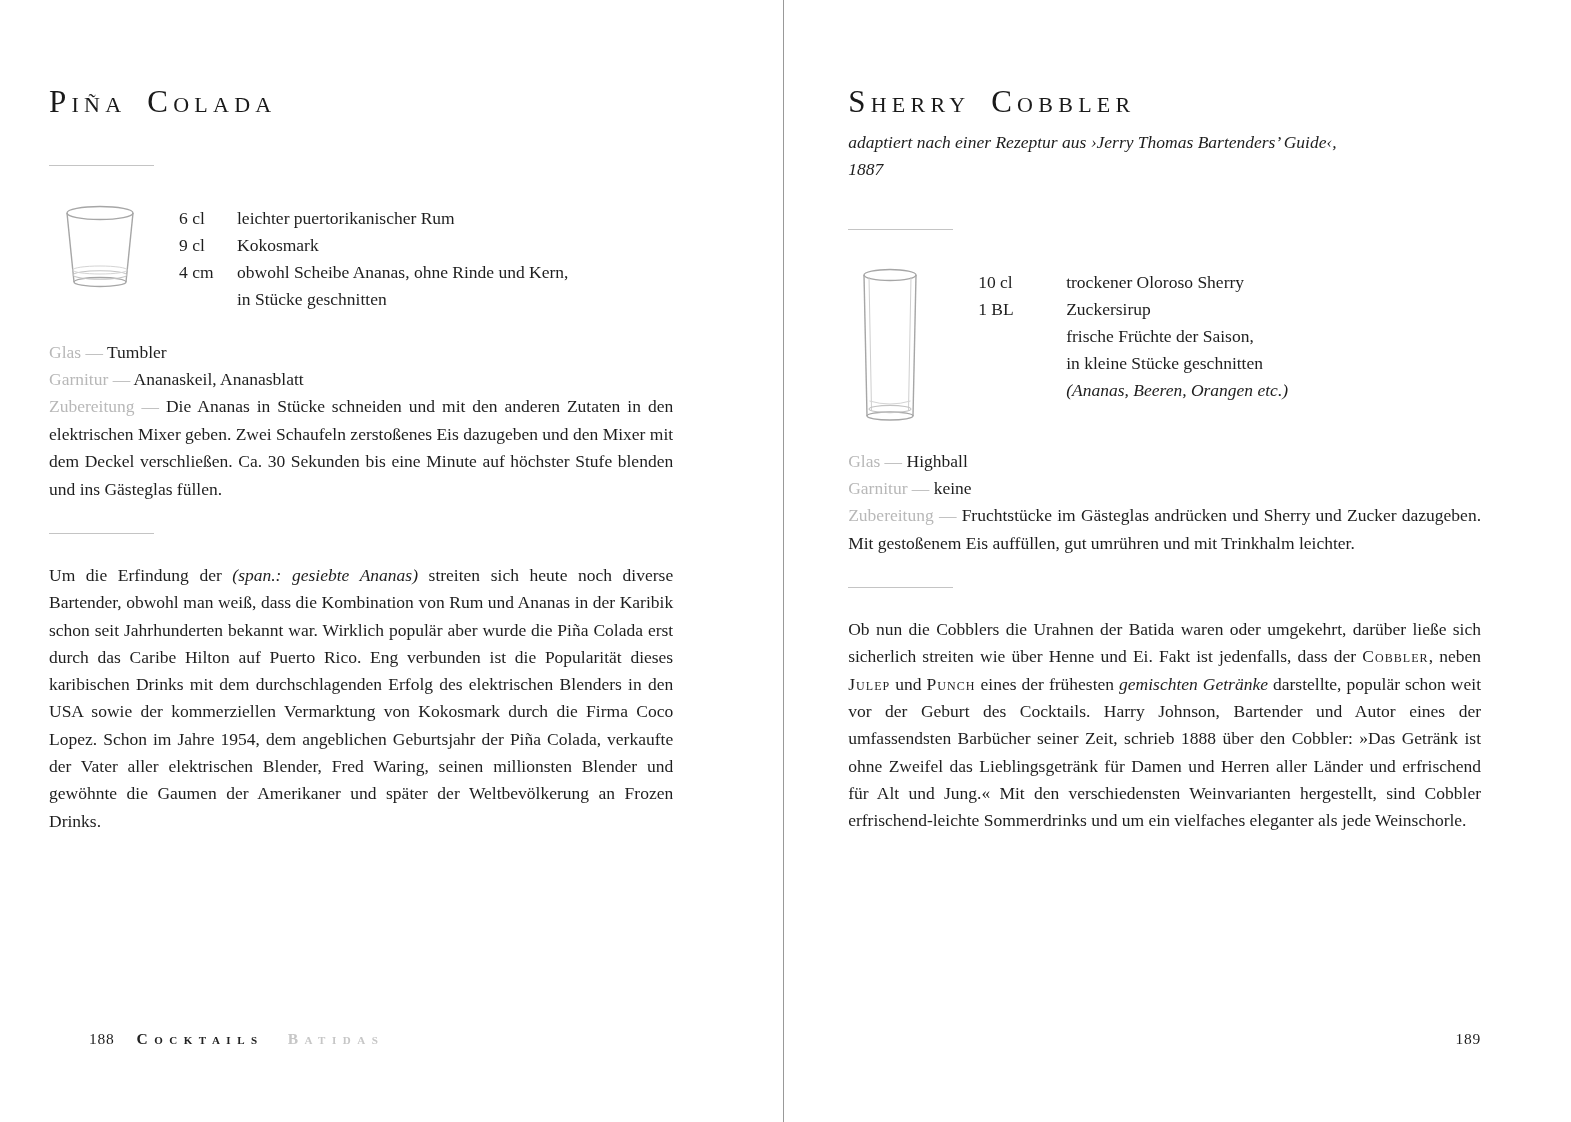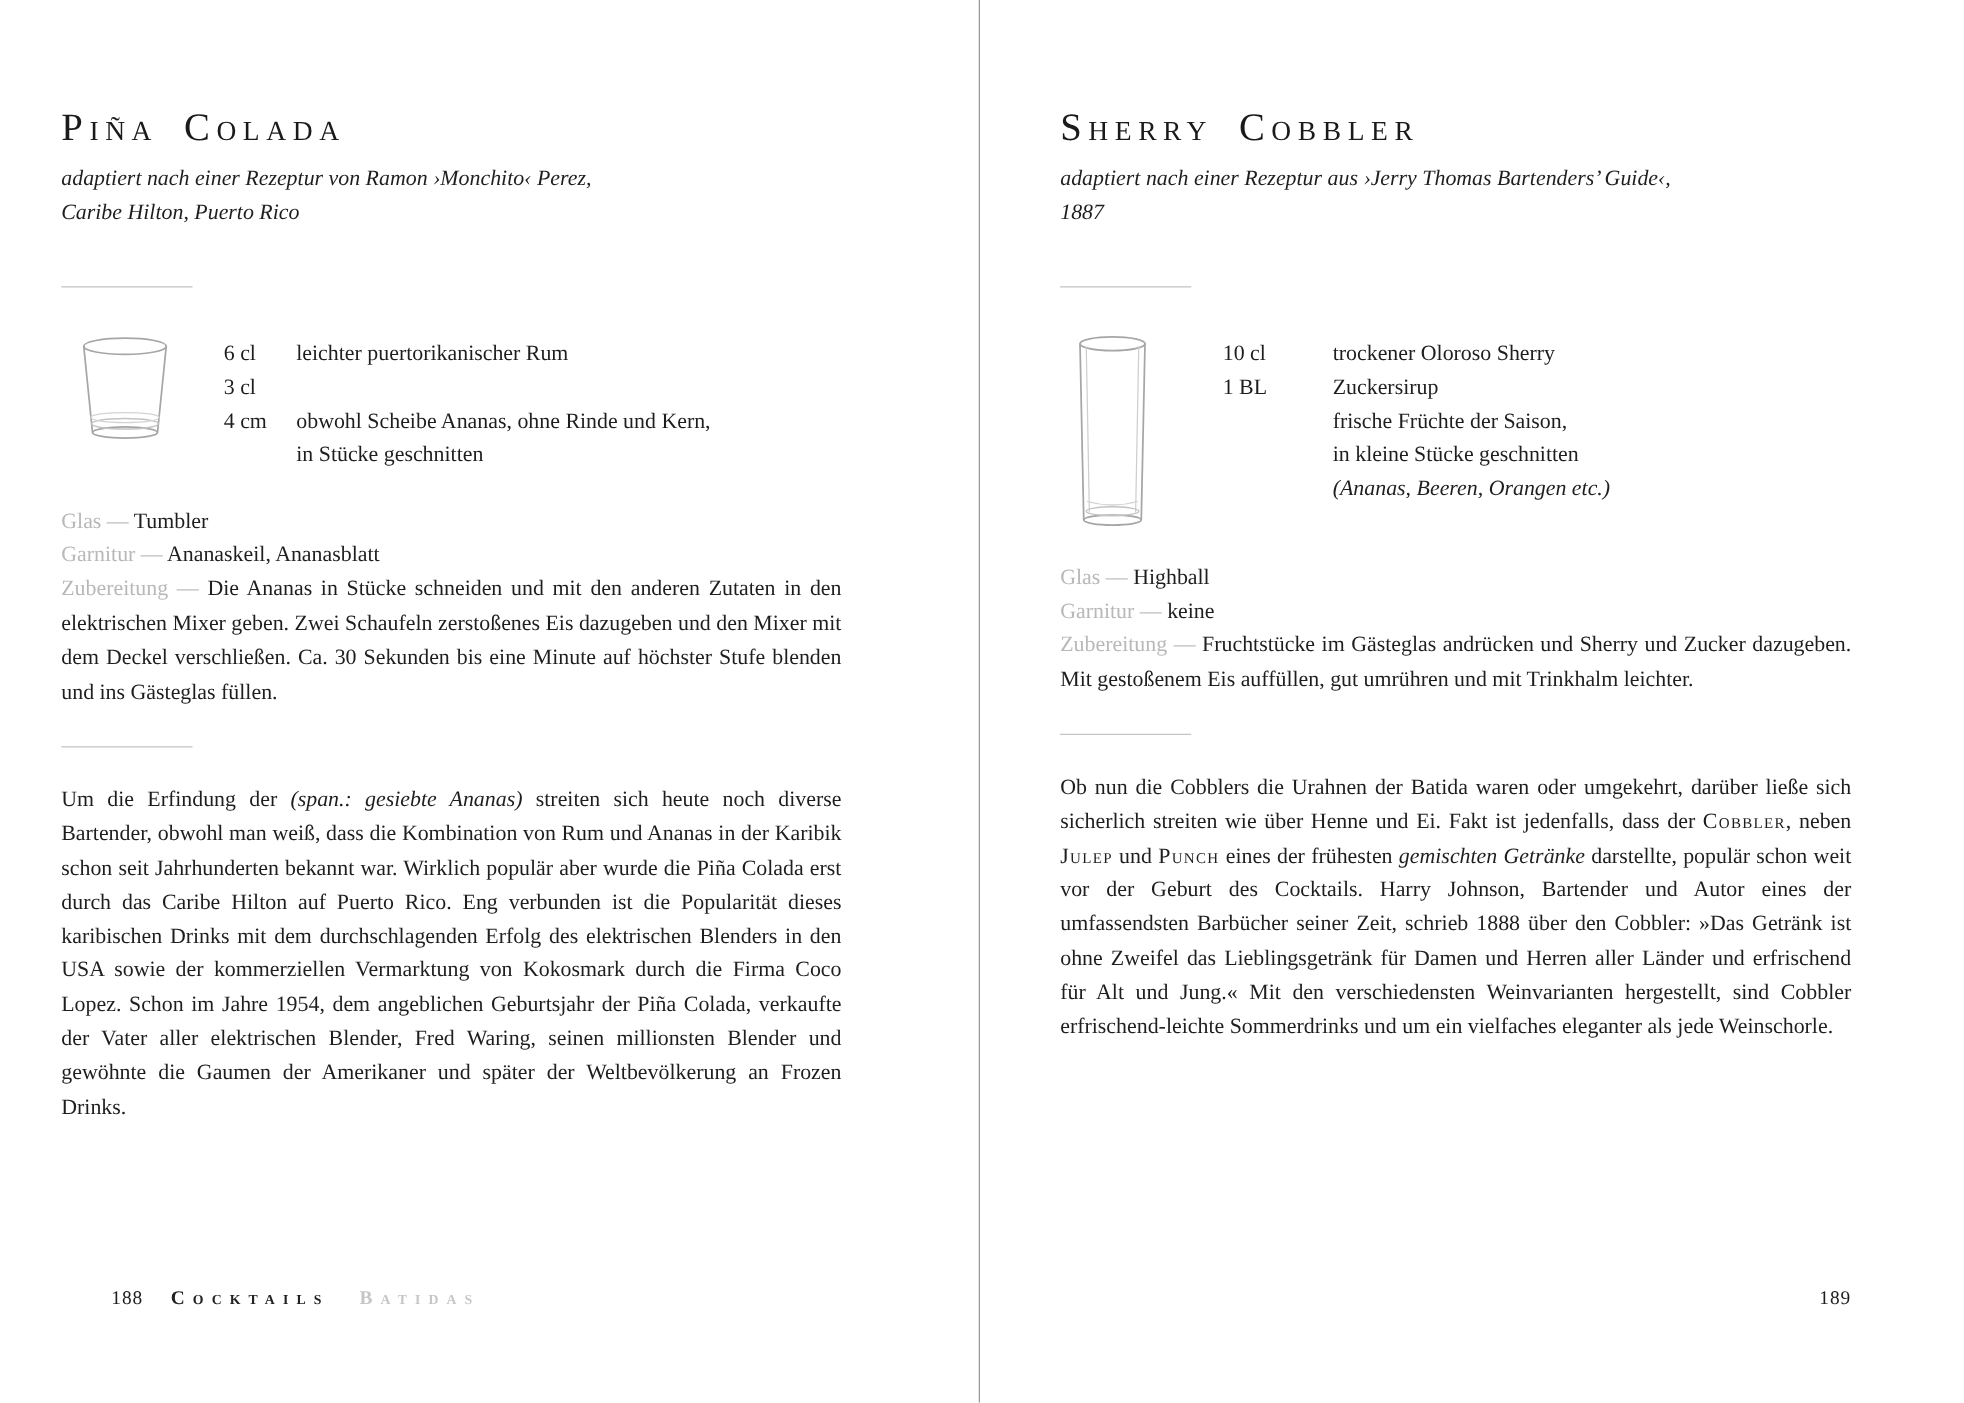--- a/index.html
+++ b/index.html
@@ -69,42 +69,42 @@
   .footer-right { justify-content: flex-end; }
   .glass-svg { display: block; }
 </style>
 </head>
 <body>
 
 <div class="spread">
 
   <section class="page page-left">
     <h1 class="recipe-title">Piña Colada</h1>
-    <p class="subtitle"><span>adaptiert nach einer Rezeptur von Ramon ›Monchito‹ Perez,</span><br><span>Caribe Hilton, Puerto Rico</span></p>
 
     <hr class="rule">
 
     <div class="recipe-block">
       <div class="glass-col">
         <svg class="glass-svg" width="86" height="88" viewBox="0 0 86 88" fill="none" xmlns="http://www.w3.org/2000/svg">
           <ellipse cx="43" cy="10" rx="33" ry="6.5" stroke="#a6a6a6" stroke-width="1.4"></ellipse>
           <path d="M10 10 L17 79" stroke="#a6a6a6" stroke-width="1.4"></path>
           <path d="M76 10 L69 79" stroke="#a6a6a6" stroke-width="1.4"></path>
           <ellipse cx="43" cy="79" rx="26" ry="4.5" stroke="#a6a6a6" stroke-width="1.4"></ellipse>
           <ellipse cx="43" cy="72" rx="26.8" ry="4.2" stroke="#c3c3c3" stroke-width="1.1"></ellipse>
           <ellipse cx="43" cy="67" rx="27.3" ry="4" stroke="#d4d4d4" stroke-width="1"></ellipse>
         </svg>
       </div>
       <div class="ingredients">
         <div class="ing-row">
           <span class="ing-qty">6 cl</span>
           <span class="ing-text">leichter puertorikanischer Rum</span>
         </div>
         <div class="ing-row">
-          <span class="ing-qty">3 cl</span>
+          <span class="ing-qty">9 cl</span>
+          <span class="ing-text">Kokosmark</span>
         </div>
         <div class="ing-row">
           <span class="ing-qty">4 cm</span>
           <span class="ing-text">obwohl Scheibe Ananas, ohne Rinde und Kern,</span>
         </div>
         <div class="ing-row">
           <span class="ing-qty"></span>
           <span class="ing-text">in Stücke geschnitten</span>
         </div>
       </div>

